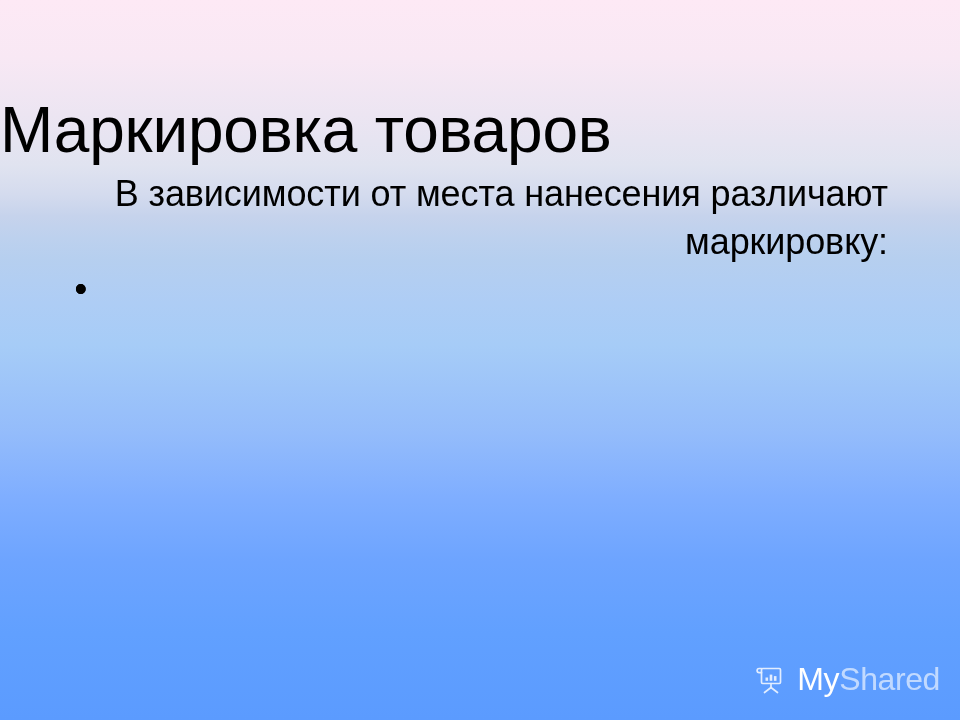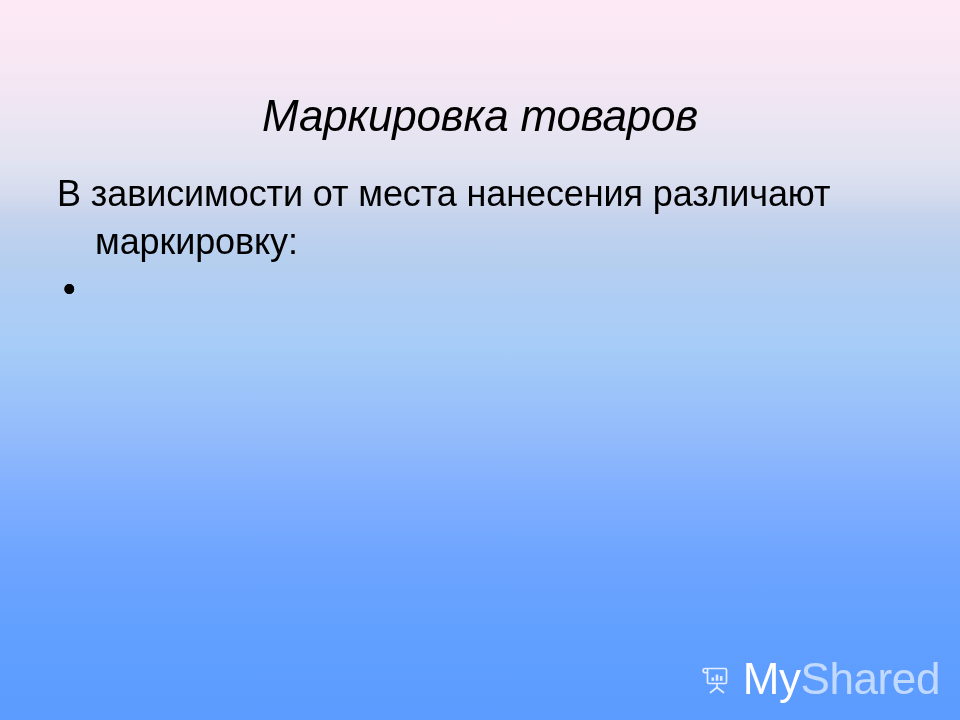--- a/index.html
+++ b/index.html
@@ -38,47 +38,46 @@
         #6da4ff 78%,
         #61a0ff 88%,
         #5b9bff 100%);
   }
 
   .slide-title {
     position: absolute;
     left: 0;
     top: 58px;
     width: 960px;
-    text-align: center;
-    font-size: 44px;
+    font-size: 64px;
     line-height: 58px;
     font-weight: 400;
     color: #000000;
     letter-spacing: -0.2px;
     white-space: nowrap;
-    font-style: italic;
   }
 
   .body-block {
     position: absolute;
     left: 52px;
     top: 170px;
     width: 836px;
   }
 
   .para {
     position: relative;
     margin: 0 0 0 0;
     padding-left: 43px;
     font-size: 36px;
     line-height: 47.5px;
     font-weight: 400;
     color: #000000;
     text-indent: -38px;
     letter-spacing: -0.1px;
+    text-align: right;
   }
 
   .para.bulleted {
     text-indent: 0;
     padding-left: 43px;
   }
 
   .para.bulleted .bullet {
     position: absolute;
     left: 11px;
@@ -101,21 +100,21 @@
   }
 
   .watermark-icon {
     display: block;
     width: 34px;
     height: 34px;
     opacity: 0.82;
   }
 
   .watermark-text {
-    font-size: 44px;
+    font-size: 32px;
     line-height: 34px;
     font-weight: 400;
     letter-spacing: -0.4px;
     white-space: nowrap;
   }
 
   .watermark-text .wm-my {
     color: #ffffff;
   }
 

